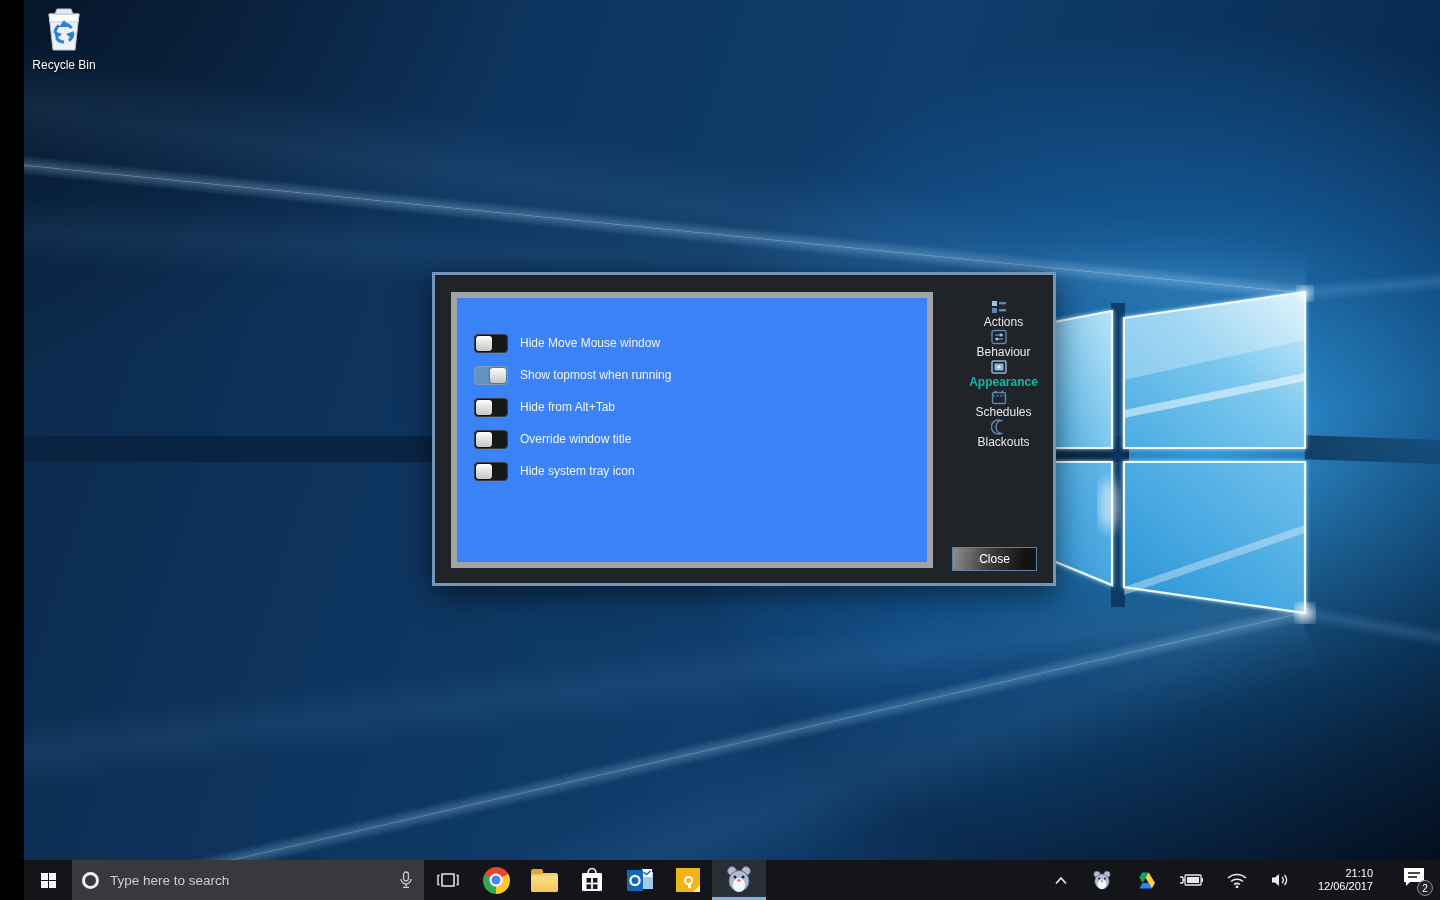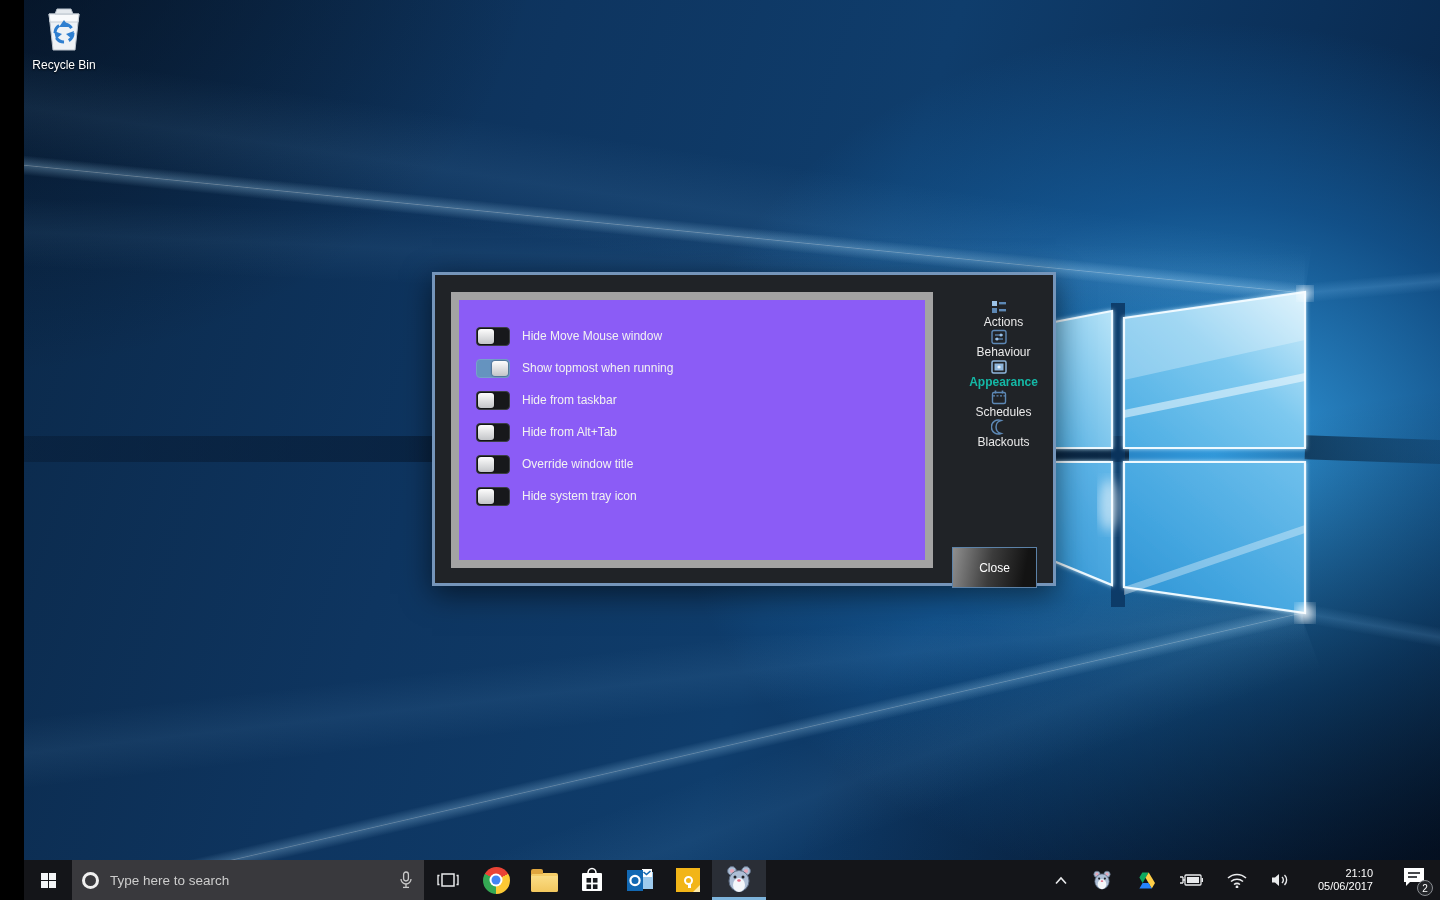--- a/index.html
+++ b/index.html
@@ -34,37 +34,37 @@
 
   
   .recycle { position:absolute; left:8px; top:6px; width:64px; text-align:center; }
   .recycle .glyph { width:42px; height:46px; margin:0 auto; }
   .recycle .label { margin-top:2px; color:#fff; font-size:12px; text-shadow:0 1px 2px rgba(0,0,0,.9); }
 
   
   .dialog { position:absolute; left:408px; top:272px; width:624px; height:314px;
     background:#202327; border:3px solid #7595ba; box-shadow:0 8px 28px rgba(0,0,0,.55); }
   .groupbox { position:absolute; left:16px; top:17px; width:482px; height:276px;
-    border:8px solid #a3a3a3; background:#8b5cf6; padding-top:20px; }
+    border:6px solid #a3a3a3; background:#3b82f6; padding-top:29px; }
   .t-row { display:flex; align-items:center; height:32px; padding-left:17px; }
   .toggle { position:relative; width:34px; height:19px; border-radius:4px;
     background:#17181b; border:1px solid #3b3e44; flex:0 0 auto; }
   .toggle .knob { position:absolute; left:1px; top:1px; width:16px; height:15px; border-radius:3px;
     background:linear-gradient(180deg,#fdfdfd,#c3c5c8); box-shadow:0 0 2px rgba(0,0,0,.7); }
   .t-row.on .toggle { background:#6593bf; border-color:#76a1ca; }
   .t-row.on .toggle .knob { left:15px; }
   .t-row .t-label { margin-left:12px; color:#f2f2f2; font-size:12px; }
 
   .navcol { position:absolute; left:512px; top:24px; width:104px; }
   .nav-item { display:flex; align-items:center; height:30px; cursor:default;flex-direction:column; }
   .nav-item svg { width:16px; height:16px; flex:0 0 auto; }
   .nav-item .n-label { margin-left:9px; color:#e9e9e9; font-size:12px; }
   .nav-item.active .n-label { color:#14b8a6; font-weight:bold; }
 
-  .close-btn { position:absolute; left:517px; top:272px; width:85px; height:41px;
+  .close-btn { position:absolute; left:517px; top:272px; width:85px; height:24px;
     background:linear-gradient(100deg,#8f8f8f,#3c3c3c 45%,#131313 85%);
     border:1px solid #5c82a8; color:#fff; font-size:12px;
     display:flex; align-items:center; justify-content:center; }
 
   
   .taskbar { position:absolute; left:0; bottom:0; width:1440px; height:40px;
     background:#141519; display:flex; align-items:stretch; z-index:50; }
   .start { width:48px; display:flex; align-items:center; justify-content:center; }
   .winlogo { display:grid; grid-template-columns:7px 7px; grid-template-rows:7px 7px; gap:1px; }
   .winlogo span { background:#f4f6f8; }
@@ -187,26 +187,20 @@
       <div class="t-row on">
         <div class="toggle">
             <div class="knob"></div>
           </div>
         <span class="t-label">Show topmost when running</span>
       </div>
       <div class="t-row">
         <div class="toggle">
             <div class="knob"></div>
           </div>
-        <span class="t-label">Hide from taskbar</span>
-      </div>
-      <div class="t-row">
-        <div class="toggle">
-            <div class="knob"></div>
-          </div>
         <span class="t-label">Hide from Alt+Tab</span>
       </div>
       <div class="t-row">
         <div class="toggle">
             <div class="knob"></div>
           </div>
         <span class="t-label">Override window title</span>
       </div>
       <div class="t-row">
         <div class="toggle">
@@ -366,21 +360,21 @@
         <path d="M7,11.5 a5,5 0 0 1 6,0" fill="none" stroke="#e9eaec" stroke-width="1.5"></path>
         <circle cx="10" cy="14" r="1.4" fill="#e9eaec"></circle>
       </svg>
       <svg width="19" height="16" viewBox="0 0 19 16">
         <polygon points="1,5.5 4,5.5 8,2 8,14 4,10.5 1,10.5" fill="#e9eaec"></polygon>
         <path d="M11,5 a4,4 0 0 1 0,6" fill="none" stroke="#e9eaec" stroke-width="1.4"></path>
         <path d="M13.5,3 a7,7 0 0 1 0,10" fill="none" stroke="#e9eaec" stroke-width="1.4"></path>
       </svg>
       <div class="clock">
         <div>21:10</div>
-        <div>05/06/2017</div>
+        <div>12/06/2017</div>
       </div>
       <div class="ac-wrap">
         <svg width="26" height="24" viewBox="0 0 26 24">
           <path d="M3,3 h20 v14 h-14 l-4,4 v-4 h-2 Z" fill="#fff"></path>
           <line x1="7" y1="8" x2="19" y2="8" stroke="#17191d" stroke-width="1.6"></line>
           <line x1="7" y1="12" x2="16" y2="12" stroke="#17191d" stroke-width="1.6"></line>
         </svg>
         <span class="badge">2</span>
       </div>
       <div class="edge-line"></div>

